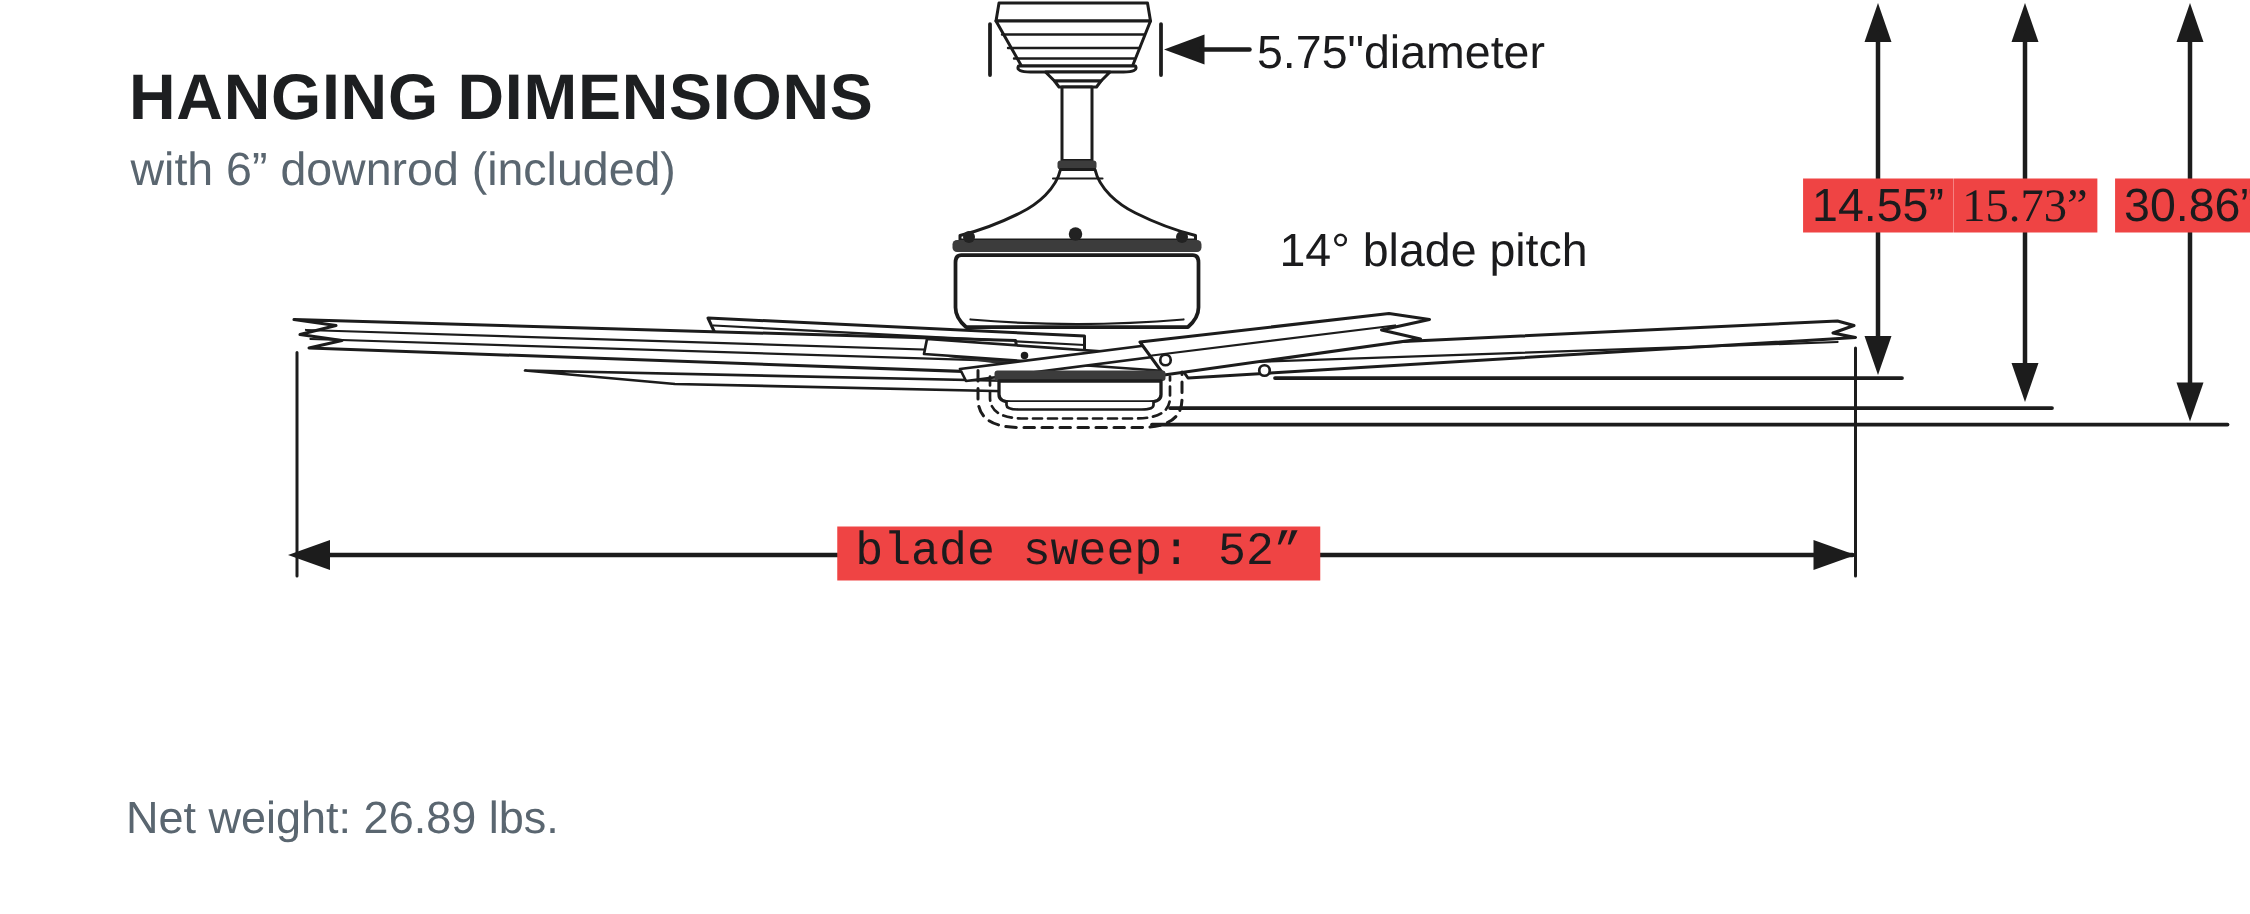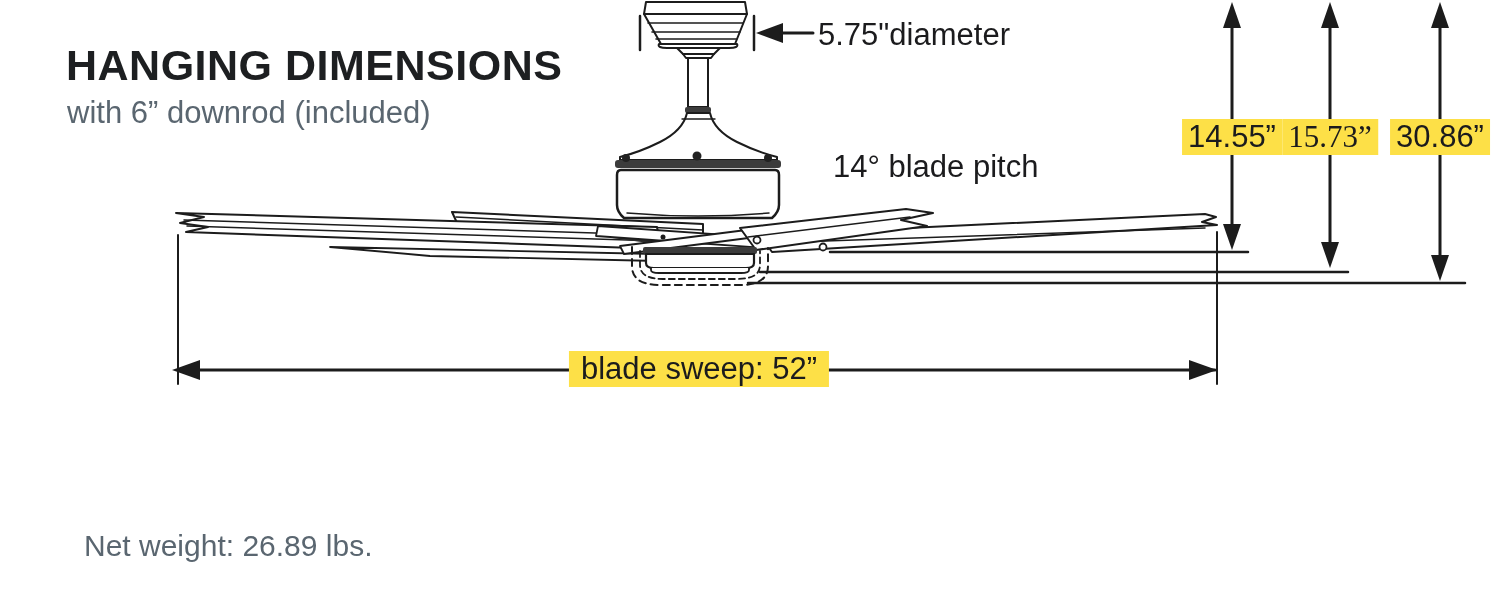--- a/index.html
+++ b/index.html
@@ -2,34 +2,34 @@
 <html style="--ink: #1d1f21; --slate: #5a6670; --line: #1c1c1c;"><head>
 <meta charset="utf-8">
 <style>
   :root { --ink:#1d1f21; --slate:#5a6670; --line:#1c1c1c; }
   * { box-sizing:border-box; }
   html,body { margin:0; padding:0; background:#ffffff; }
   body {
     width:1500px; height:609px; position:relative; overflow:hidden;
     font-family:"Liberation Sans", sans-serif; color:var(--ink);
   }
-  .canvas { position:absolute; inset:0; }
+  .canvas { position:absolute; inset:0;margin-left:20px; }
   svg.art { position:absolute; left:0; top:0; color:var(--line); }
   .lbl { position:absolute; white-space:nowrap; font-size:31px; line-height:1.15; color:#1b1b1d; }
-  .lbl.on-line { background:#fde047; transform:translateX(-50%); padding:0 6px; }
+  .lbl.on-line { background:#ef4444; transform:translateX(-50%); padding:0 6px; }
   .title {
     position:absolute; left:66px; top:44px; font-size:43px; line-height:1.0;
     font-weight:600; letter-spacing:0.5px; color:var(--ink); white-space:nowrap;
   }
   .subtitle {
     position:absolute; left:67px; top:96px; font-size:31px; line-height:1.1;
     color:var(--slate); font-weight:500; white-space:nowrap;
   }
   .netweight {
-    position:absolute; left:84px; top:529px; font-size:30px; line-height:1.1;
+    position:absolute; left:64px; top:529px; font-size:30px; line-height:1.1;
     color:var(--slate); font-weight:500; white-space:nowrap;
   }
   .h-label { top:119px; }
 </style>
 </head>
 <body>
 
 <div class="canvas">
 
   <svg class="art" width="1500" height="609" viewBox="0 0 1500 609" stroke="currentColor" fill="none" stroke-linecap="round" stroke-linejoin="round">
@@ -150,16 +150,16 @@
   <div class="subtitle">with 6” downrod (included)</div>
 
   <div class="lbl" style="left:818px; top:17px;">5.75"diameter</div>
 
   <div class="lbl" style="left:833px; top:149px;text-align:right;">14° blade pitch</div>
 
   <div class="lbl on-line h-label" style="left:1232px;">14.55”</div>
   <div class="lbl on-line h-label" style="left:1330px;font-family:Liberation Serif, serif;">15.73”</div>
   <div class="lbl on-line h-label" style="left:1440px;">30.86”</div>
 
-  <div class="lbl on-line" style="left:699px; top:351px; padding:0 12px;">blade sweep: 52”</div>
+  <div class="lbl on-line" style="left:699px; top:351px; padding:0 12px;font-family:Liberation Mono, monospace;">blade sweep: 52”</div>
 
   <div class="netweight">Net weight: 26.89 lbs.</div>
 </div>
 
 </body></html>

